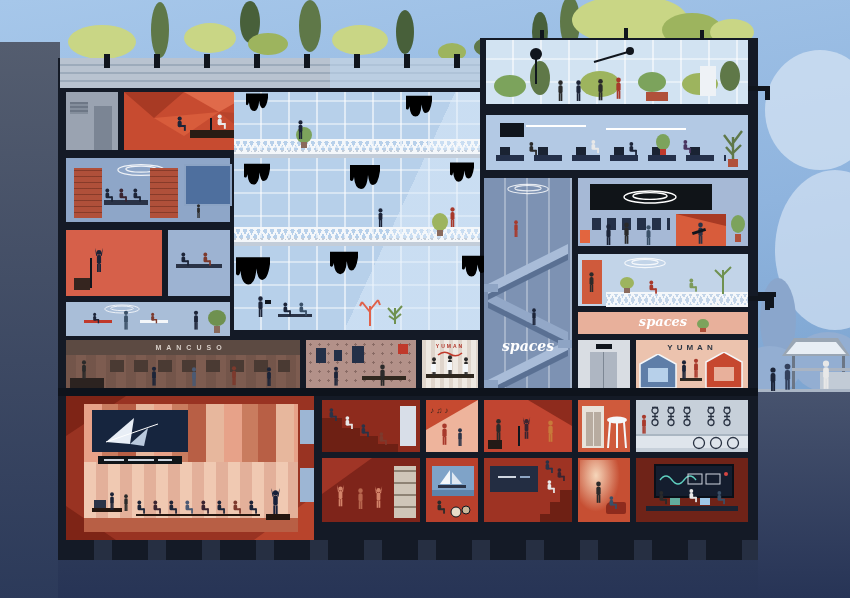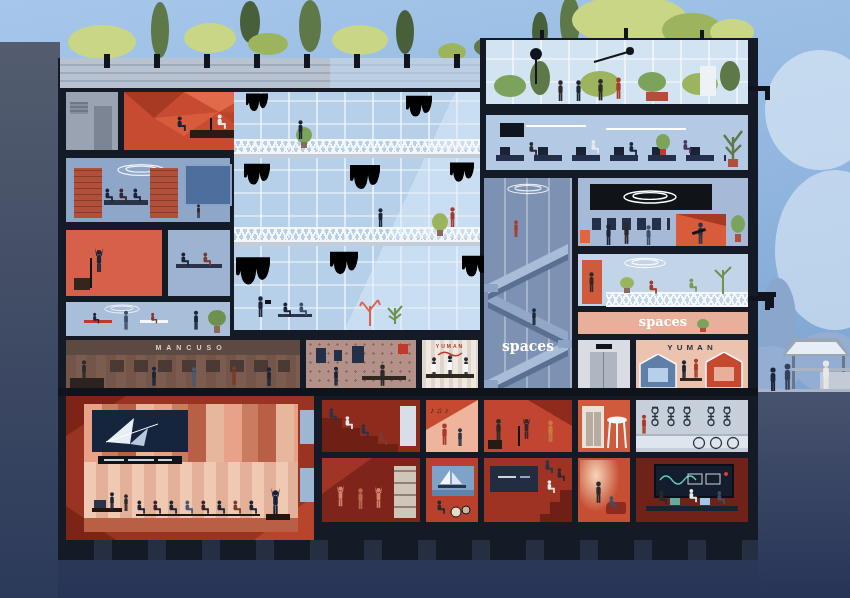--- a/index.html
+++ b/index.html
@@ -9,21 +9,21 @@
   .room{position:absolute;}
   .pf{position:absolute;fill:var(--navy);}
   .xrail{position:absolute;height:11px;border-top:2px solid var(--white);border-bottom:2px solid var(--white);
     background:repeating-linear-gradient(62deg,transparent 0 4px,var(--white) 4px 6px),
                repeating-linear-gradient(-62deg,transparent 0 4px,var(--white) 4px 6px);}
   .glass{background-color:var(--glass);
     background-image:repeating-linear-gradient(90deg,transparent 0 26px,rgba(255,255,255,.55) 26px 28px),
                      repeating-linear-gradient(0deg,transparent 0 21px,rgba(255,255,255,.45) 21px 23px);}
   .mullv{background-image:repeating-linear-gradient(90deg,transparent 0 20px,rgba(255,255,255,.3) 20px 22px);}
   .parapet{background:repeating-linear-gradient(180deg,var(--parapet) 0 6px,var(--parapetLine) 6px 8px);}
-  .script{font-family:"DejaVu Serif",serif;font-weight:bold;color:#fff;}
+  .script{font-family:"DejaVu Serif",serif;font-style:italic;font-weight:bold;color:#fff;}
   .ls{font-weight:bold;text-align:center;}
   .slab{position:absolute;background:var(--concrete);}
   .brick{background:var(--brick);background-image:repeating-linear-gradient(0deg,transparent 0 5px,rgba(60,20,10,.35) 5px 6px);}
   .peg{background-image:radial-gradient(circle,rgba(40,20,15,.3) 1px,transparent 1.4px);background-size:9px 9px;}
 </style>
 </head>
 <body>
 
 <div id="scene">
 

